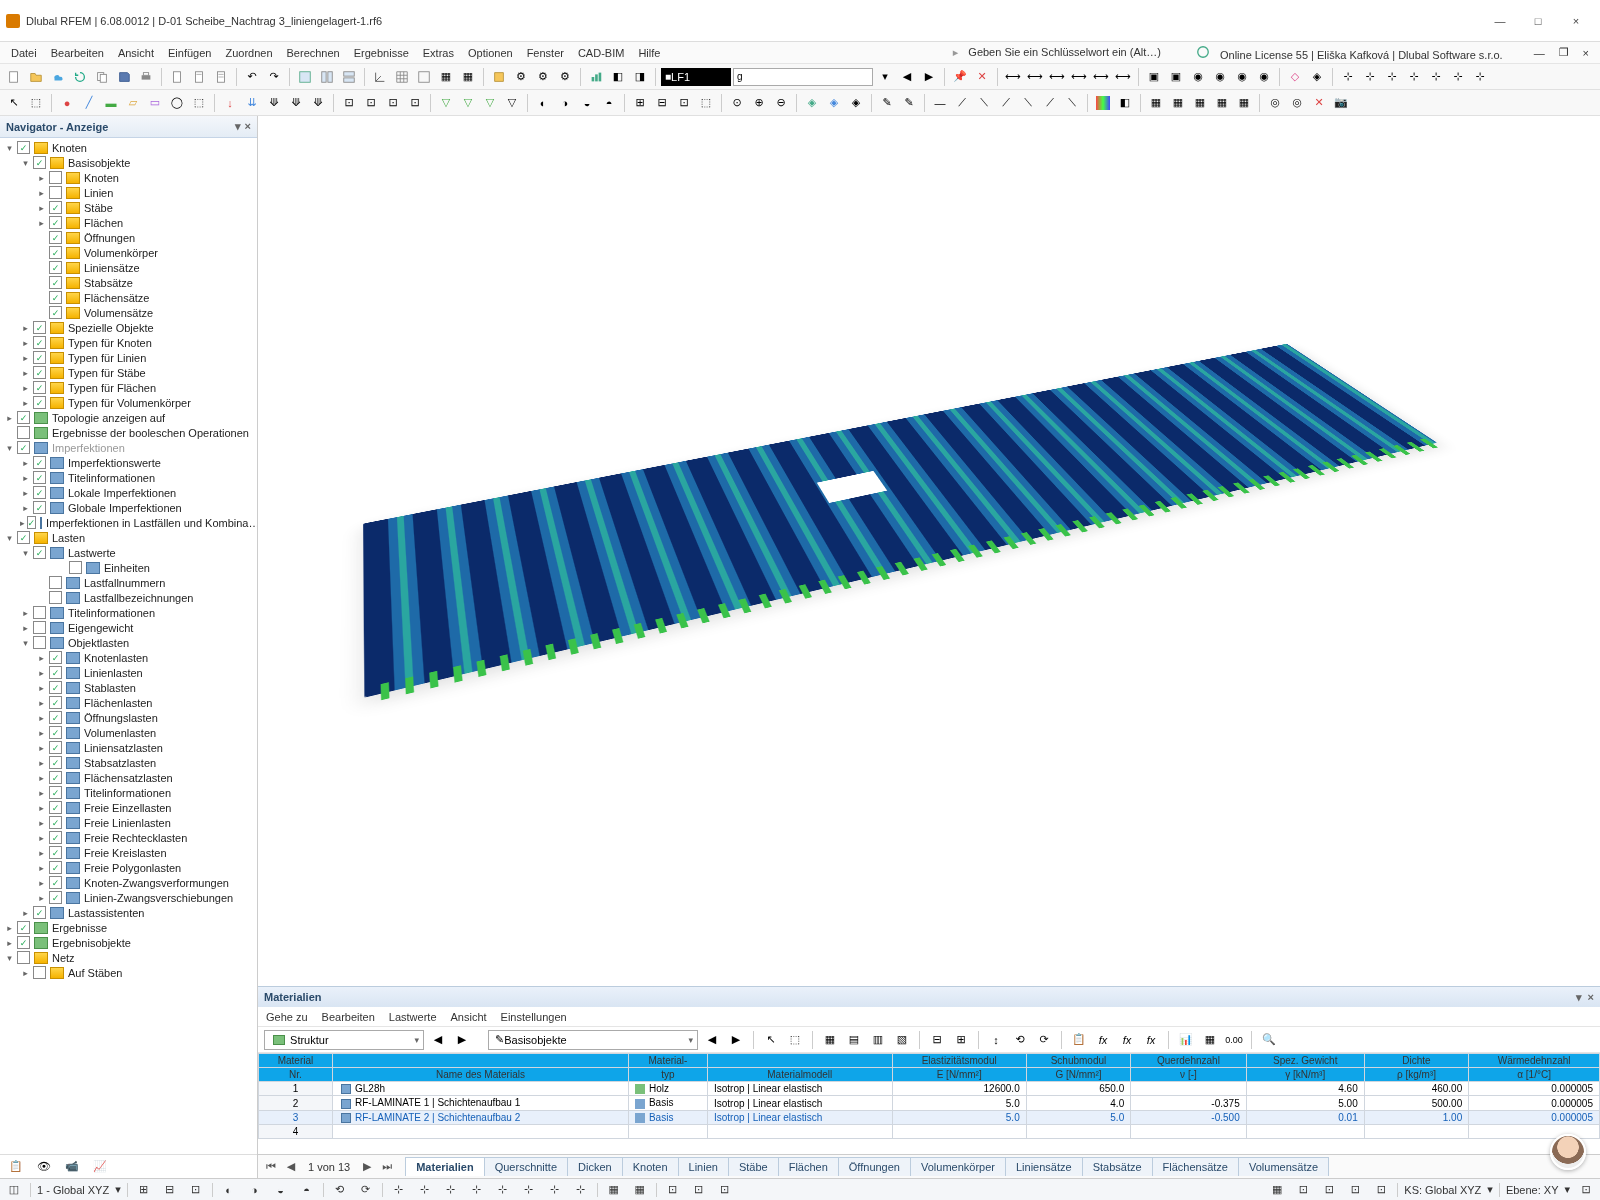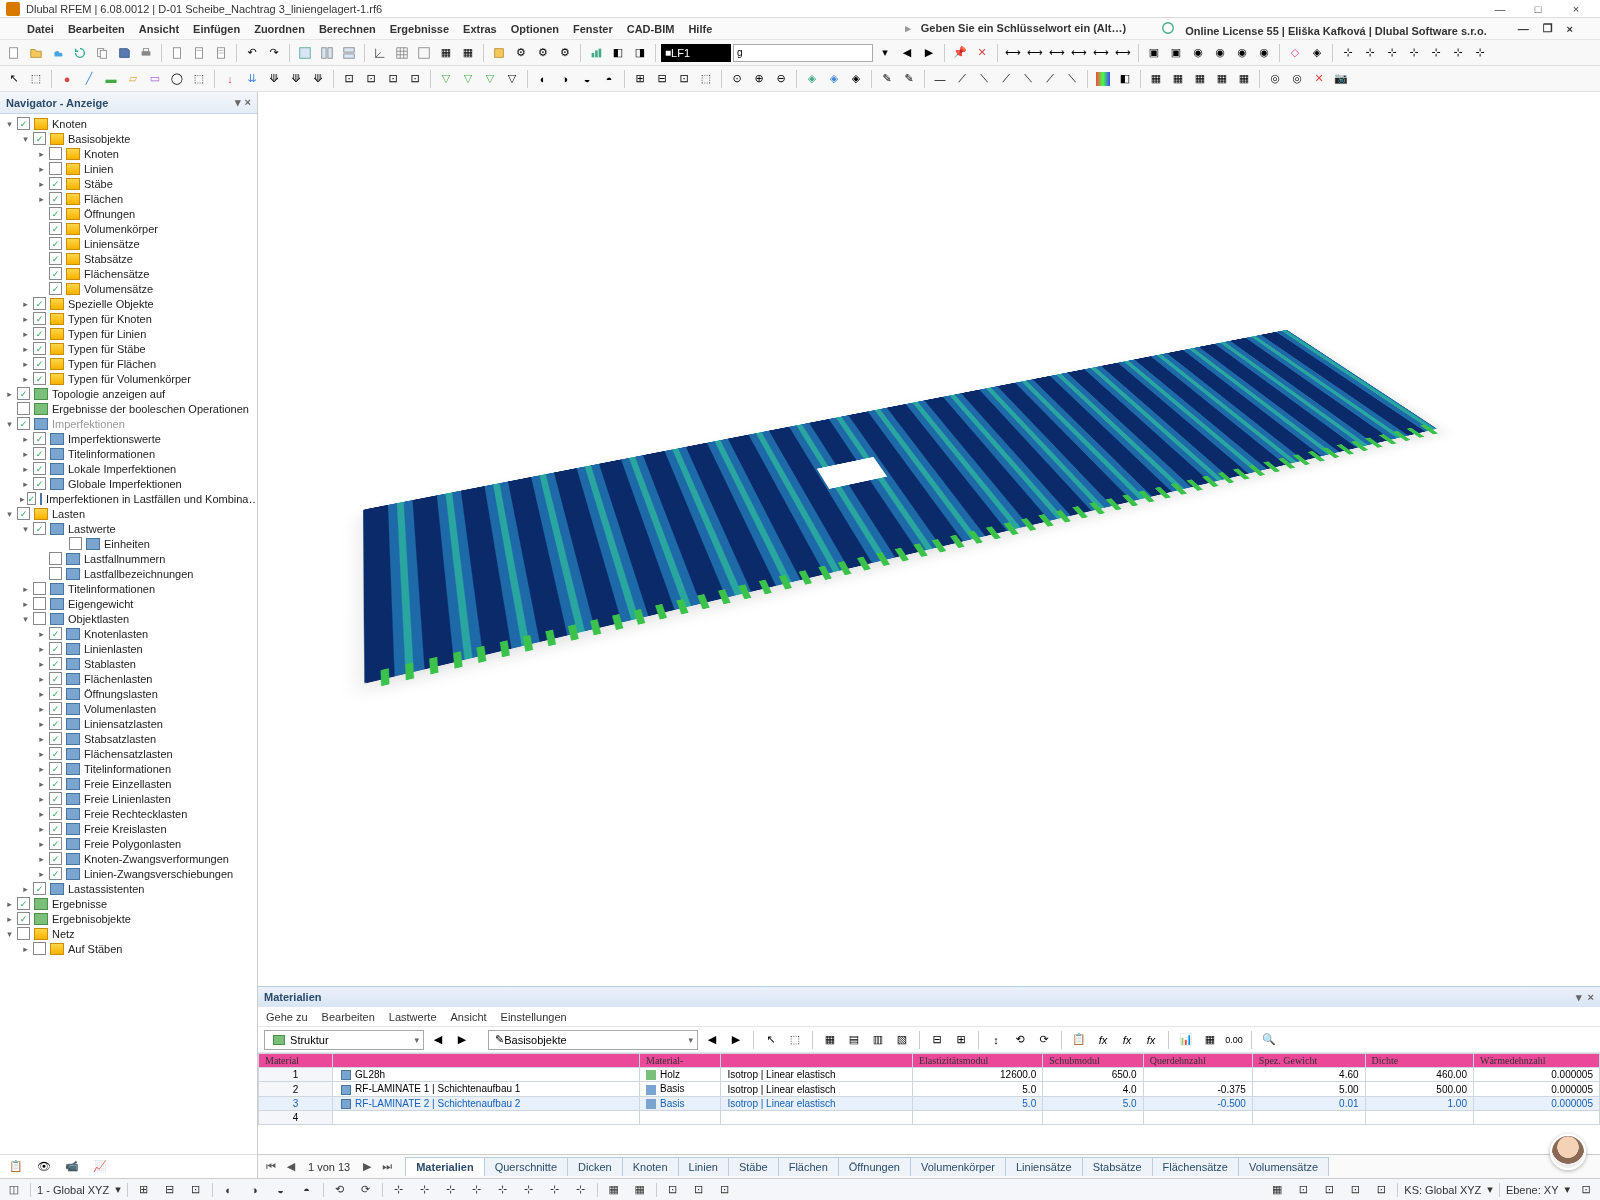--- a/index.html
+++ b/index.html
@@ -1,22 +1,22 @@
 <!DOCTYPE html>
 <html><head>
 <meta charset="utf-8">
 <style>
 * { margin: 0; padding: 0; box-sizing: border-box; font-family: "Segoe UI", Tahoma, sans-serif; font-size: 11px; }
 body { background: #f0f0f0; width: 1600px; height: 1200px; overflow: hidden; display: flex; flex-direction: column; }
-.titlebar { height: 18px; background: #fff; display: flex; align-items: center; padding: 0 6px; border-bottom: 1px solid #ddd; }
+.titlebar { height: 42px; background: #fff; display: flex; align-items: center; padding: 0 6px; border-bottom: 1px solid #ddd; }
 .titlebar .wlogo { width: 14px; height: 14px; background: #d97a00; border-radius: 2px; margin-right: 6px; }
 .titlebar .title { flex: 1; color: #333; }
 .titlebar .winbtns { display: flex; gap: 2px; }
 .titlebar .winbtns div { width: 36px; height: 22px; display: flex; align-items: center; justify-content: center; color: #444; }
-.menubar { height: 22px; background: #fafafa; display: flex; align-items: center; padding: 0 20px; border-bottom: 1px solid #e5e5e5; font-weight: bold; }
+.menubar { height: 22px; background: #fafafa; display: flex; align-items: center; padding: 0 4px; border-bottom: 1px solid #e5e5e5; }
 .menubar span { padding: 3px 7px; color: #333; }
 .toolbar { height: 26px; background: #f8f8f8; border-bottom: 1px solid #e0e0e0; display: flex; align-items: center; padding: 0 4px; gap: 2px; }
 .tbtn { width: 20px; height: 20px; display: inline-flex; align-items: center; justify-content: center; border-radius: 2px; }
 .tsep { width: 1px; height: 18px; background: #ccc; margin: 0 3px; }
 .lfbox { width: 70px; height: 18px; background: #000; color: #fff; padding: 0 4px; display: flex; align-items: center; font-size: 10px; }
 .lfinput { width: 140px; height: 18px; border: 1px solid #aaa; background: #fff; font-size: 10px; padding: 0 3px; }
 .mainarea { flex: 1; display: flex; overflow: hidden; }
 .navpanel { width: 258px; background: #fff; border-right: 1px solid #ccc; display: flex; flex-direction: column; }
 .navtitle { height: 22px; background: linear-gradient(#f4f7fb,#e4ecf5); border-bottom: 1px solid #c5d4e6; display: flex; align-items: center; padding: 0 6px; color: #2a4a6a; font-weight: 600; }
 .navtitle .ctrls { margin-left: auto; display: flex; gap: 4px; color: #666; }
@@ -41,21 +41,21 @@
 .bottompanel { height: 192px; border-top: 1px solid #bcd; display: flex; flex-direction: column; background: #fff; }
 .bptitle { height: 20px; background: linear-gradient(#eaf1fa,#d9e5f3); display: flex; align-items: center; padding: 0 6px; color: #2a4a6a; font-weight: 600; }
 .bptitle .ctrls { margin-left: auto; display: flex; gap: 6px; color: #666; }
 .bpmenu { height: 20px; display: flex; align-items: center; gap: 14px; padding: 0 8px; color: #333; border-bottom: 1px solid #e5e5e5; }
 .bptool { height: 26px; display: flex; align-items: center; padding: 0 6px; gap: 4px; border-bottom: 1px solid #e5e5e5; }
 .bpcombo { height: 20px; border: 1px solid #aaa; background: #fff; padding: 0 20px 0 6px; display: flex; align-items: center; position: relative; }
 .bpcombo::after { content: "▾"; position: absolute; right: 4px; color: #666; font-size: 9px; }
 .grid { flex: 1; overflow: auto; }
 .gtable { border-collapse: collapse; width: 100%; }
 .gtable th, .gtable td { border: 1px solid #d0d6de; padding: 1px 6px; font-size: 10px; height: 14px; white-space: nowrap; }
-.gtable th { background: #ec4899; color: #333; font-weight: normal; text-align: left; font-family: Liberation Serif, serif; }
+.gtable th { background: #0ea5e9; color: #333; font-weight: normal; text-align: center; }
 .gtable td.num { text-align: right; padding-left: 31px; }
 .gtable td.ctr { text-align: center; background: #f4f6f9; }
 .gtable tr.sel td { background: #e8f0fb; color: #1560b8; }
 .gtable td .sw { display:inline-block; width:10px; height:10px; background:#7ac07a; margin-right:4px; vertical-align:middle; }
 .gtable td .sw.b { background:#7aa5d0; }
 .navstrip { height: 24px; border-top: 1px solid #ccc; display: flex; align-items: center; padding: 0 4px; gap: 2px; background: #fafafa; }
 .navstrip .pgbtn { width: 18px; text-align: center; color: #555; }
 .navstrip .pginfo { padding: 0 6px; color: #333; }
 .tab { padding: 3px 10px; border: 1px solid #bcd; border-bottom: none; background: #eef3f9; margin-left: -1px; color: #2a4a6a; }
 .tab.active { background: #fff; font-weight: 600; }
@@ -756,20 +756,32 @@
                 <th>Material</th>
                 <th></th>
                 <th>Material-</th>
                 <th></th>
                 <th>Elastizitätsmodul</th>
                 <th>Schubmodul</th>
                 <th>Querdehnzahl</th>
                 <th>Spez. Gewicht</th>
                 <th>Dichte</th>
                 <th>Wärmedehnzahl</th>
+              </tr>
+            <tr id="hdr2">
+                <th>Nr.</th>
+                <th>Name des Materials</th>
+                <th>typ</th>
+                <th>Materialmodell</th>
+                <th>E [N/mm²]</th>
+                <th>G [N/mm²]</th>
+                <th>ν [-]</th>
+                <th>γ [kN/m³]</th>
+                <th>ρ [kg/m³]</th>
+                <th>α [1/°C]</th>
               </tr>
           </thead>
           <tbody id="matbody">
               <tr>
                 <td class="ctr">1</td>
                 <td class=""><span class="ticon ic-b" style="width: 10px; height: 10px; display: inline-block; margin-right: 4px; vertical-align: middle;"></span>GL28h</td>
                 <td class=""><span class="sw"></span>Holz</td>
                 <td class="">Isotrop | Linear elastisch</td>
                 <td class="num">12600.0</td>
                 <td class="num">650.0</td>

